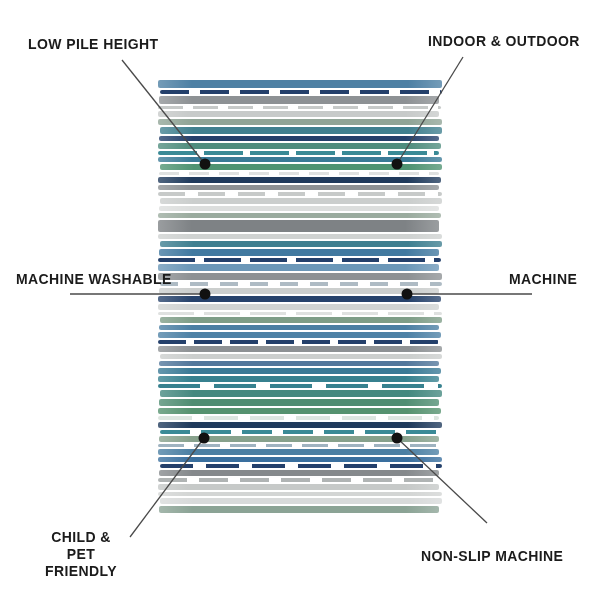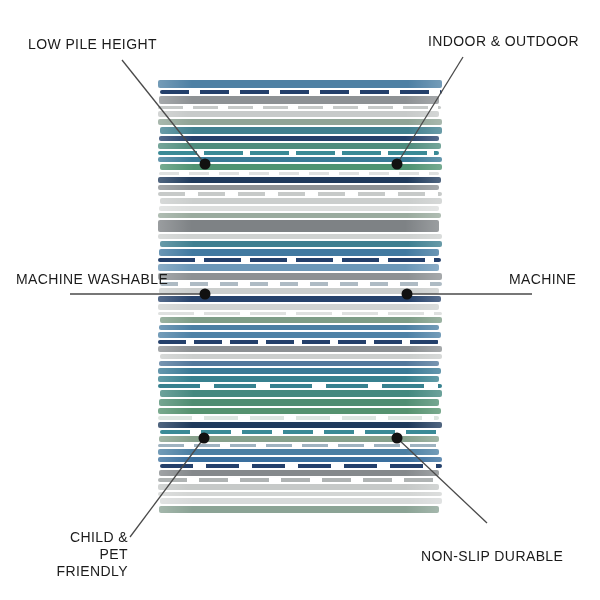--- a/index.html
+++ b/index.html
@@ -1,24 +1,24 @@
 <!DOCTYPE html>
 <html style="--text-color: #1b1b1b;"><head>
 <meta charset="utf-8">
 <style>
   html,body{margin:0;padding:0;background:#ffffff;}
   .canvas{
     position:relative;width:600px;height:600px;background:#ffffff;
     font-family:"Liberation Sans",sans-serif;overflow:hidden;
   }
   .feature-label{
-    position:absolute;font-size:14px;font-weight:400;letter-spacing:.4px;
+    position:absolute;font-size:14px;font-weight:700;letter-spacing:.4px;
     color:var(--text-color,#1b1b1b);white-space:pre-line;line-height:17px;
   }
-  .feature-label.center{text-align:right;}
+  .feature-label.center{text-align:center;}
   .rug{
     position:absolute;left:158px;top:80px;width:284px;height:436px;
     background:#ffffff;overflow:hidden;
   }
   .stripe{border-radius:2px;}
   .overlay{position:absolute;left:0;top:0;width:600px;height:600px;pointer-events:none;}
 </style>
 </head>
 <body>
 
@@ -104,15 +104,15 @@
 
   <div class="feature-label" style="left:428px;top:33px;">INDOOR &amp; OUTDOOR</div>
 
   <div class="feature-label" style="left:16px;top:271px;">MACHINE WASHABLE</div>
 
   <div class="feature-label" style="left:509px;top:271px;">MACHINE</div>
 
   <div class="feature-label center" style="left:34px;top:529px;width:94px;">CHILD &amp;
 PET FRIENDLY</div>
 
-  <div class="feature-label" style="left:421px;top:548px;">NON-SLIP DURABLE</div>
+  <div class="feature-label" style="left:421px;top:548px;">NON-SLIP MACHINE</div>
 
 </div>
 
 </body></html>

